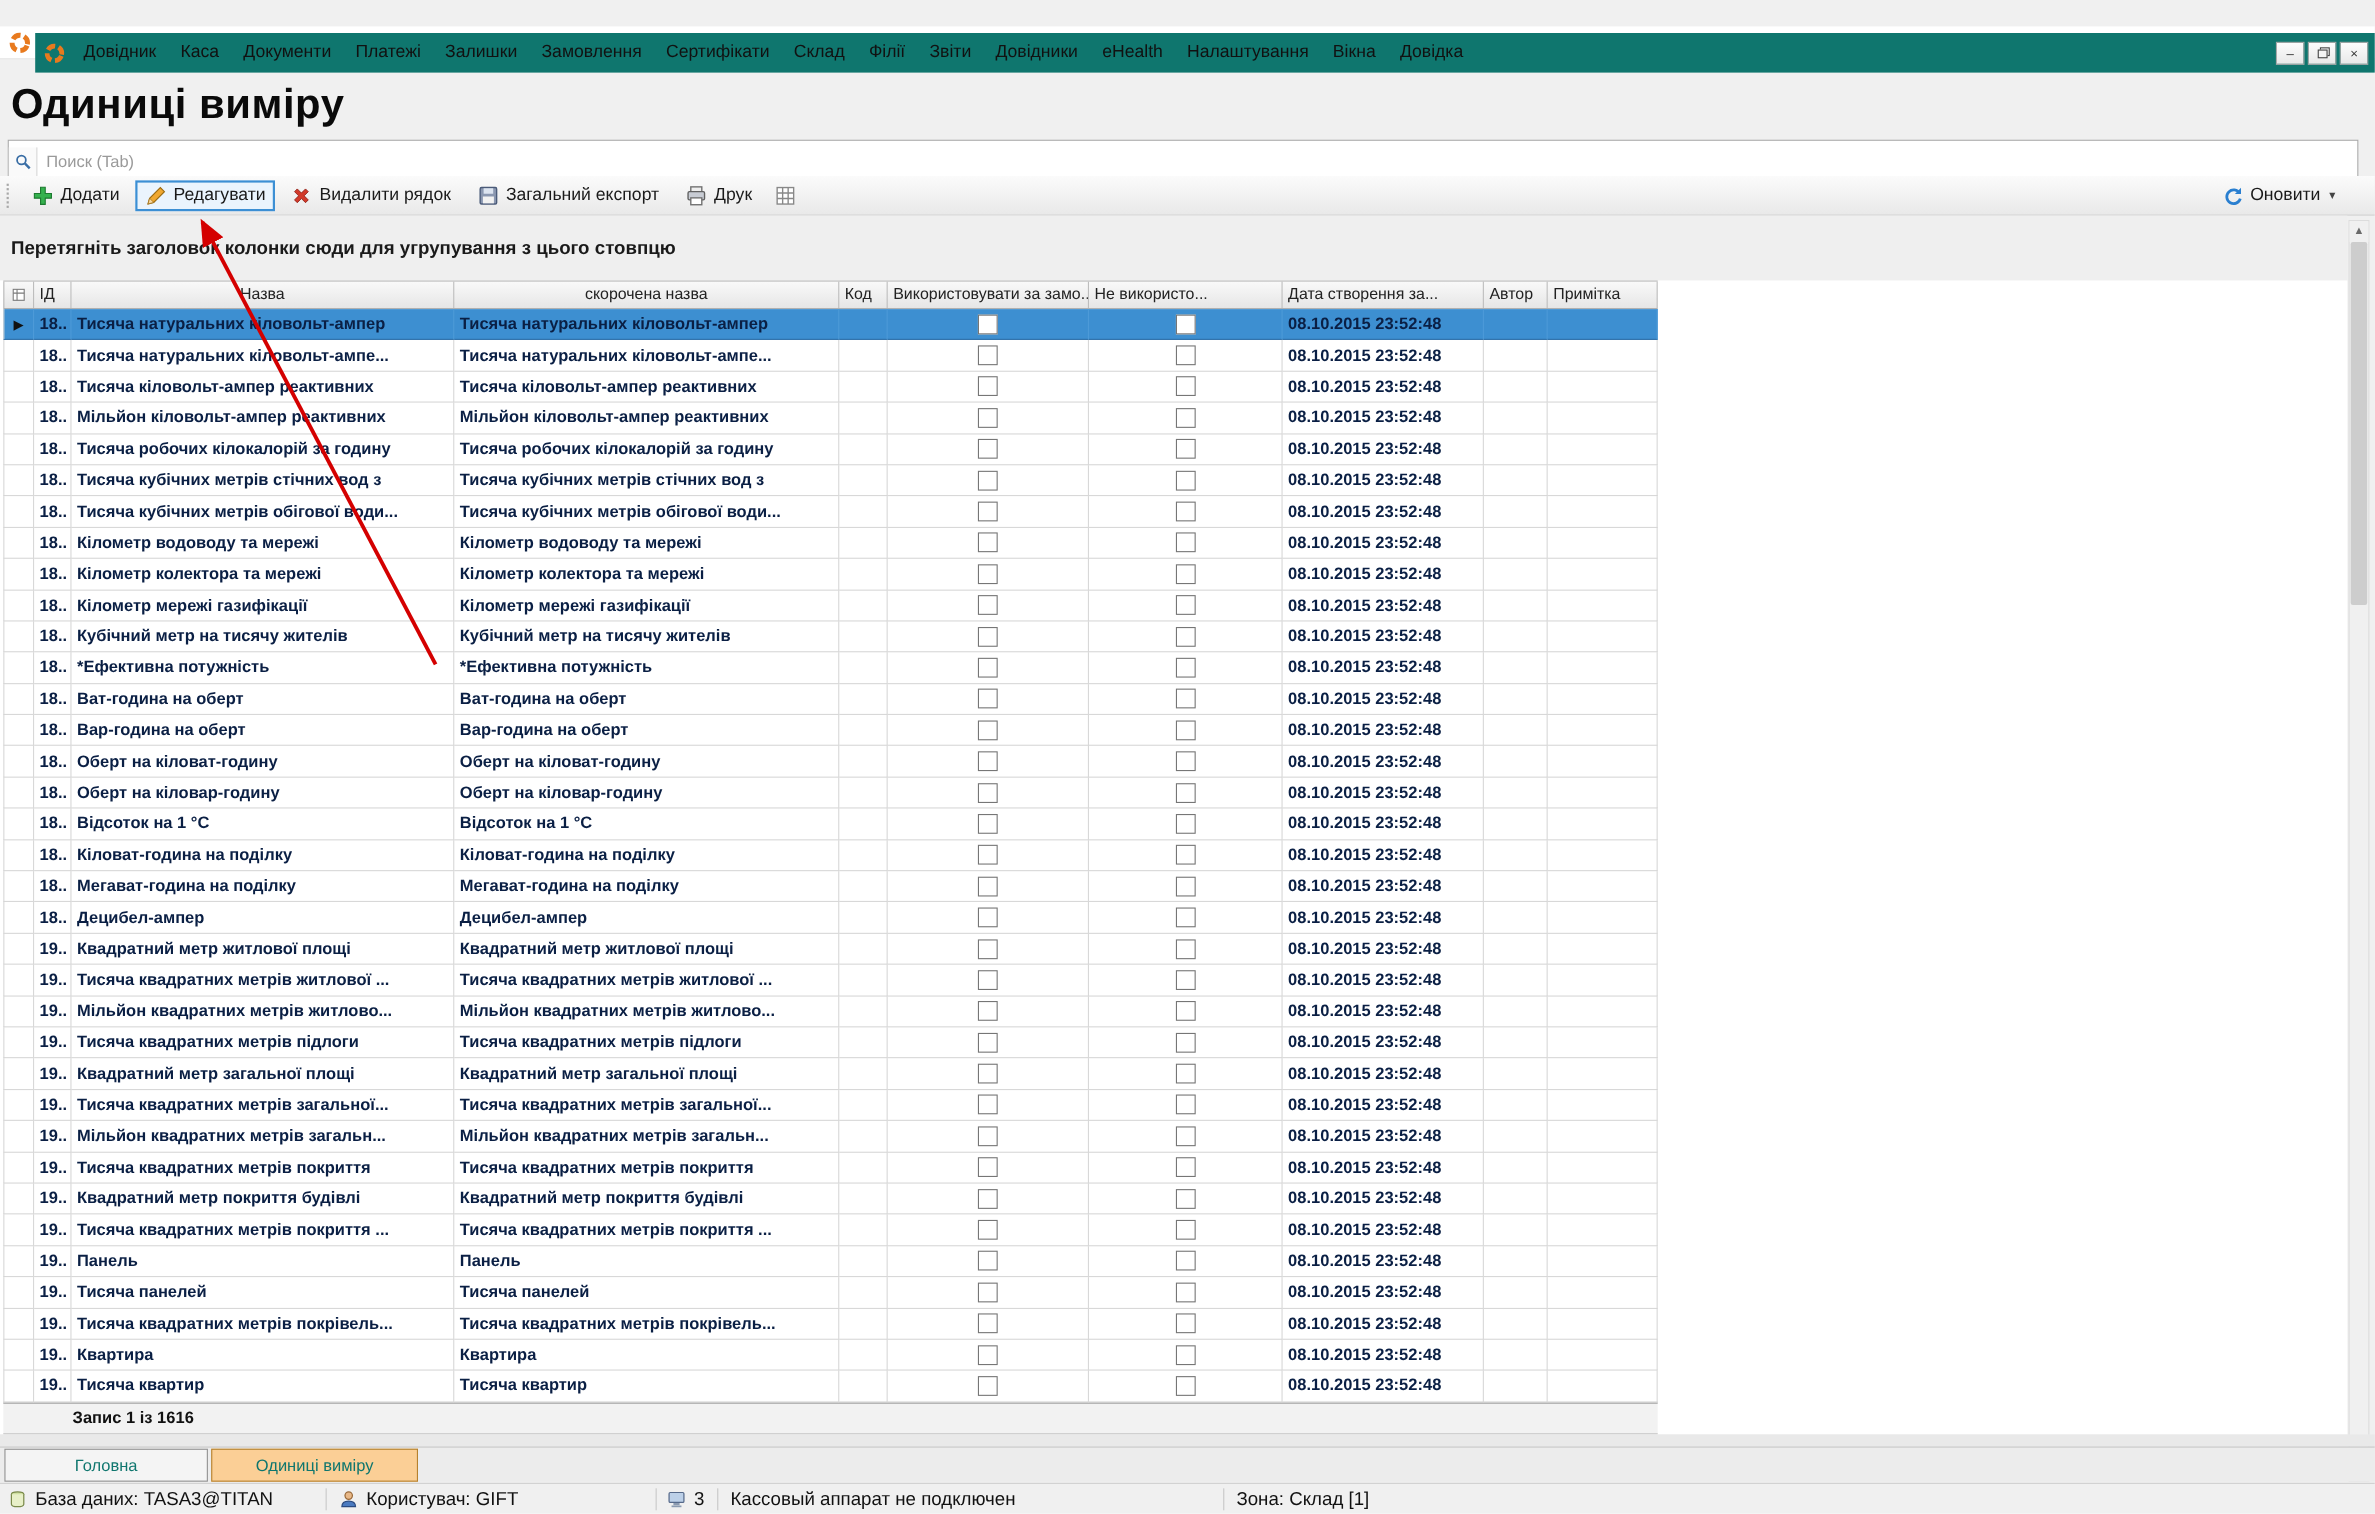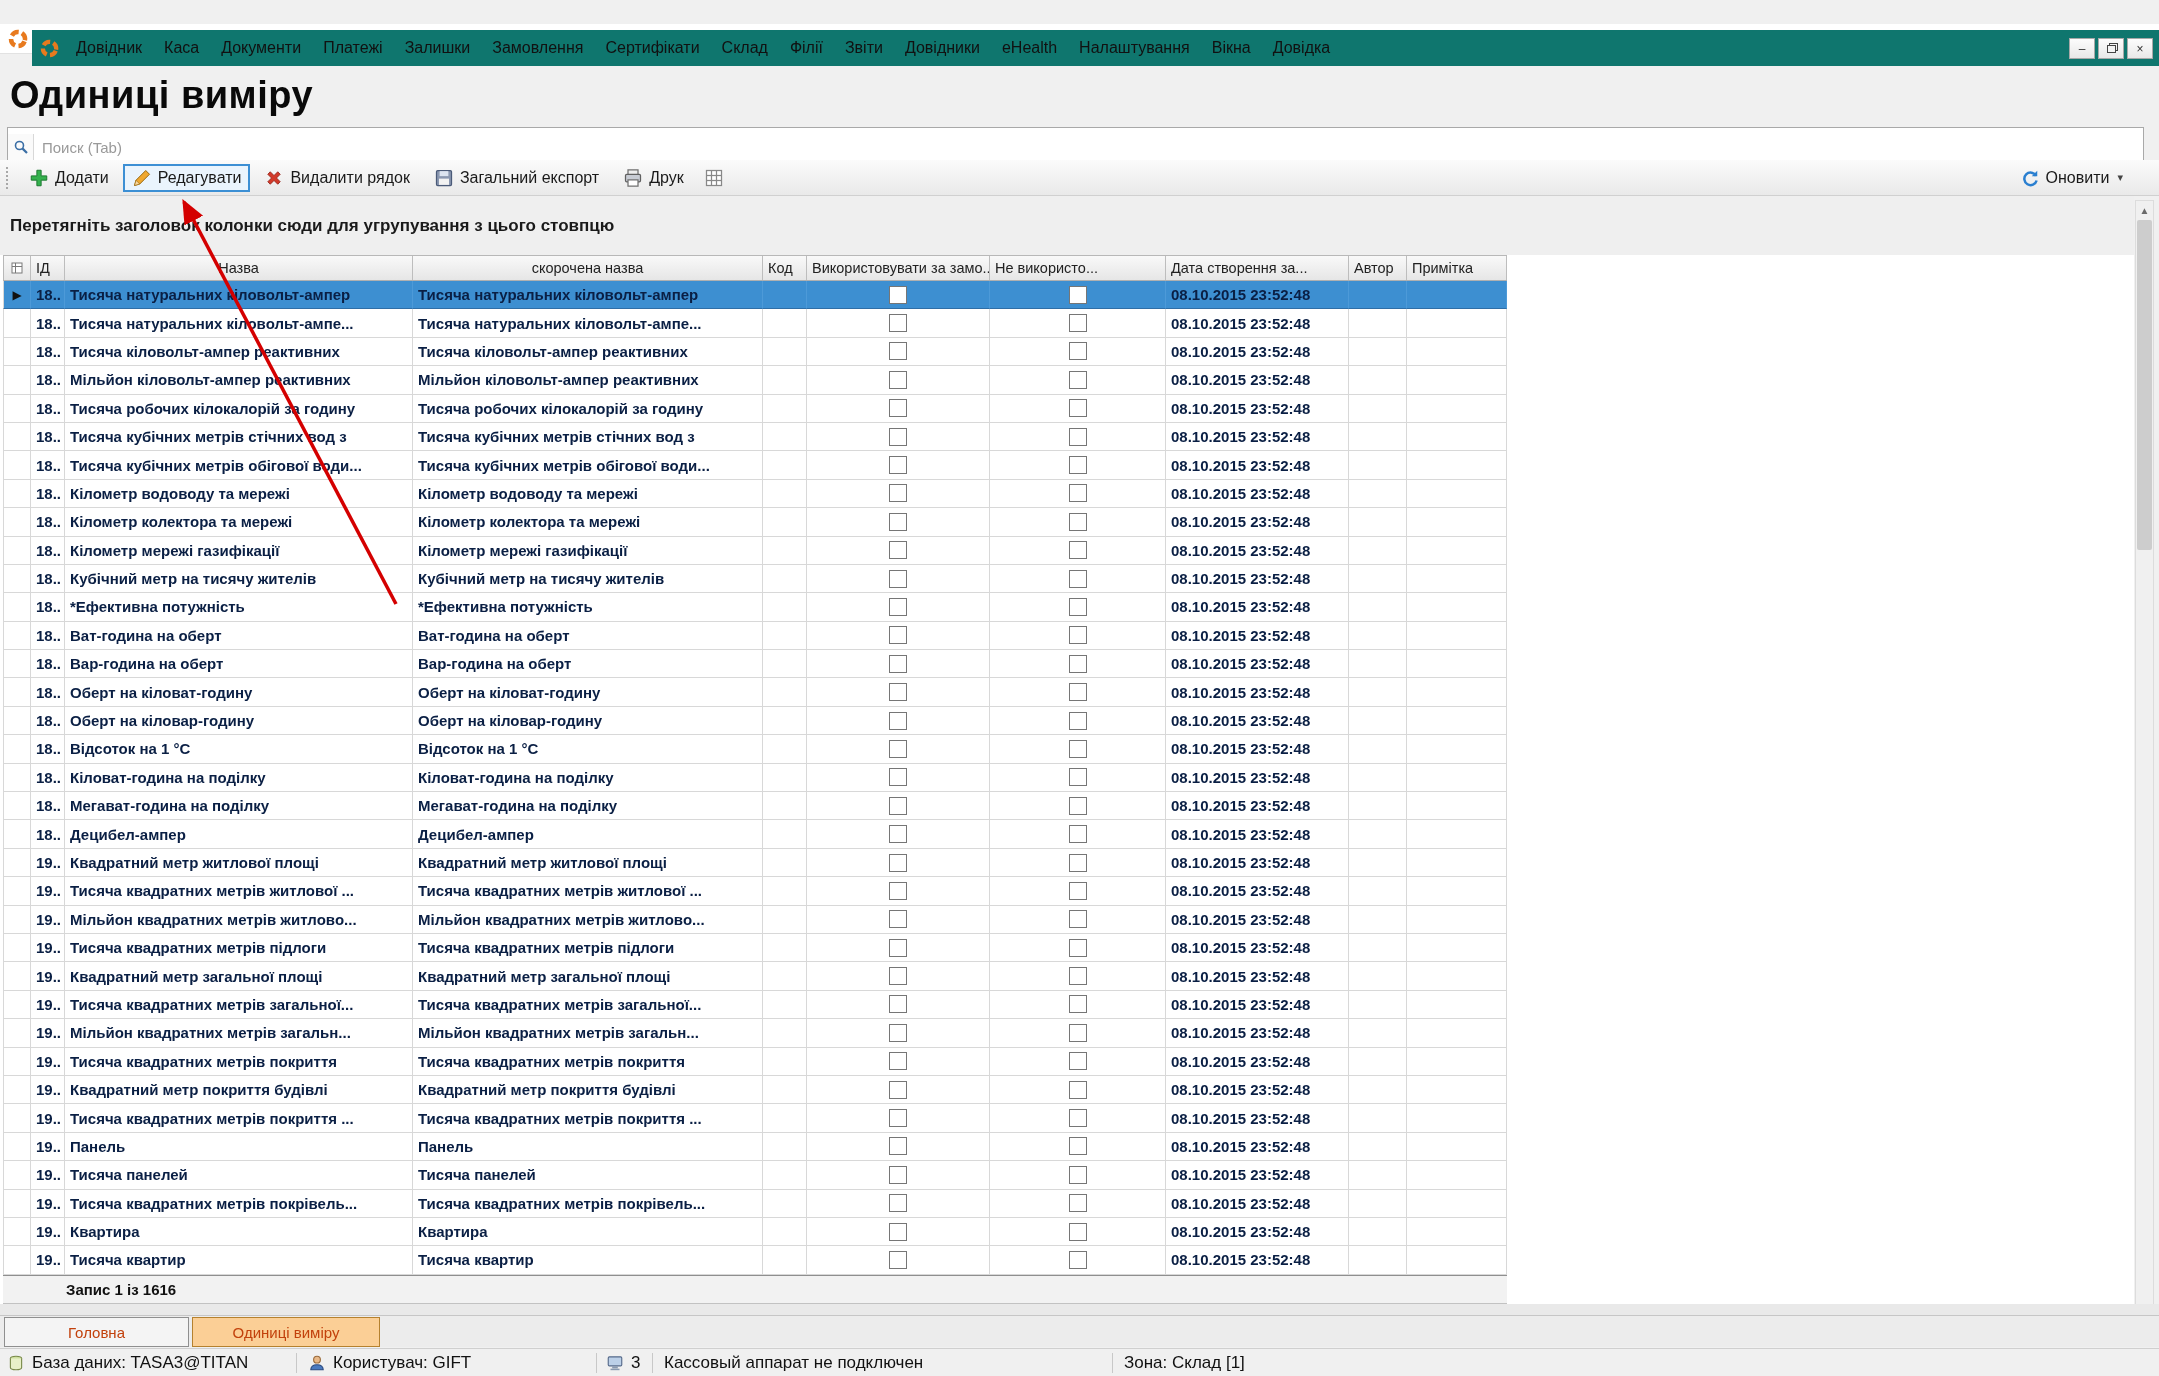--- a/index.html
+++ b/index.html
@@ -72,21 +72,21 @@
   
   .vscroll { position:absolute; top:200px; right:5px; width:19px; height:1147px; background:#f0f0f0; border:1px solid #dcdcdc; }
   .vs-arrow { position:absolute; left:0; width:17px; height:19px; display:flex; align-items:center; justify-content:center; font-size:10px; color:#6a6a6a; background:#f0f0f0; }
   .vs-up { top:0; }
   .vs-down { bottom:0; }
   .vs-thumb { position:absolute; top:19px; left:1px; width:15px; height:330px; background:#cdcdcd; border-radius:2px; }
 
   
   .hstrip { position:absolute; top:1304px; left:0; right:0; height:11px; background:#e9e9e9; }
   .tabbar { position:absolute; top:1315px; left:0; right:0; height:32px; background:#ececec; border-top:1px solid #c6c6c6; }
-  .tab { position:absolute; top:1px; height:30px; display:flex; align-items:center; justify-content:center; font-size:15px; color:#c2410c; border:1px solid #8f8f8f; background:#f4f4f4; }
+  .tab { position:absolute; top:1px; height:30px; display:flex; align-items:center; justify-content:center; font-size:15px; color:#0f766e; border:1px solid #8f8f8f; background:#f4f4f4; }
   .tab-0 { left:4px; width:185px; }
   .tab-1 { left:192px; width:188px; }
   .tab.active { background:#fbcf96; border-color:#b5812e; }
 
   .statusbar { position:absolute; top:1348px; left:0; right:0; height:28px; background:#f0f0f0; border-top:1px solid #cfcfcf; }
   .seg { position:absolute; top:0; height:100%; display:flex; align-items:center; gap:7px; font-size:17px; color:#111; }
   .seg svg { width:18px; height:18px; flex:0 0 auto; }
   .ssep { position:absolute; top:4px; width:1px; height:20px; background:#c8c8c8; }
 
   

